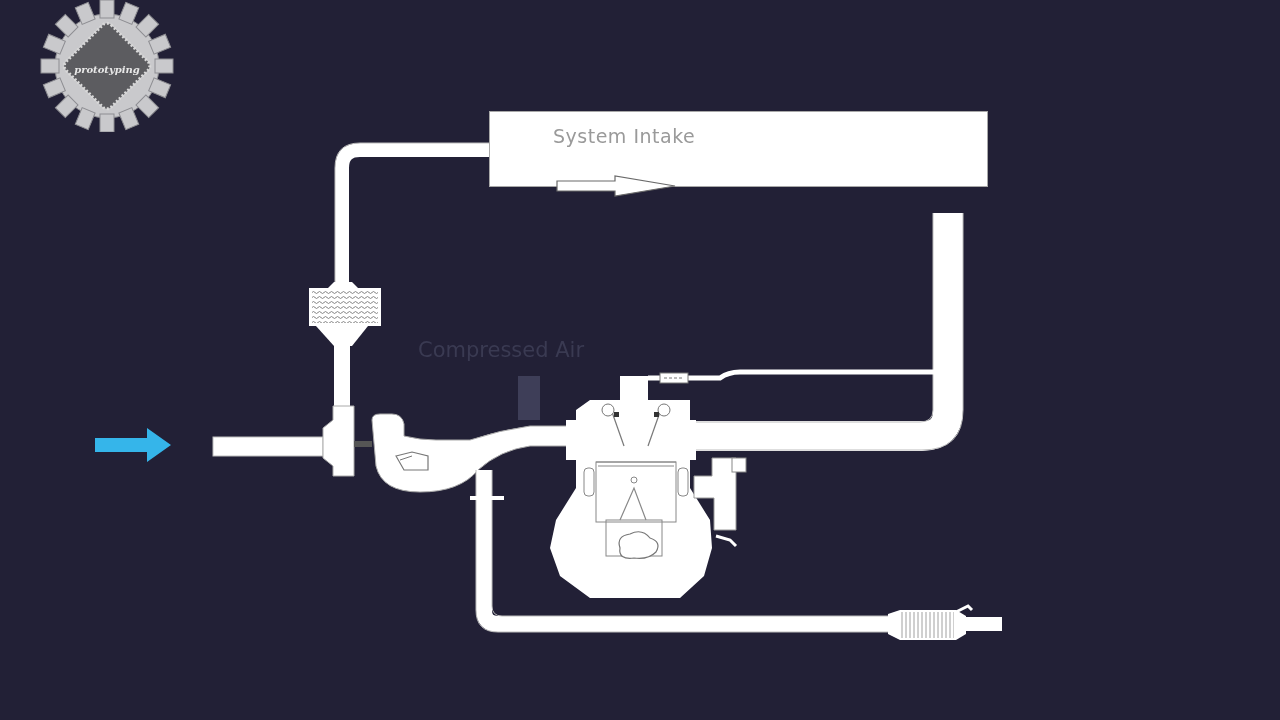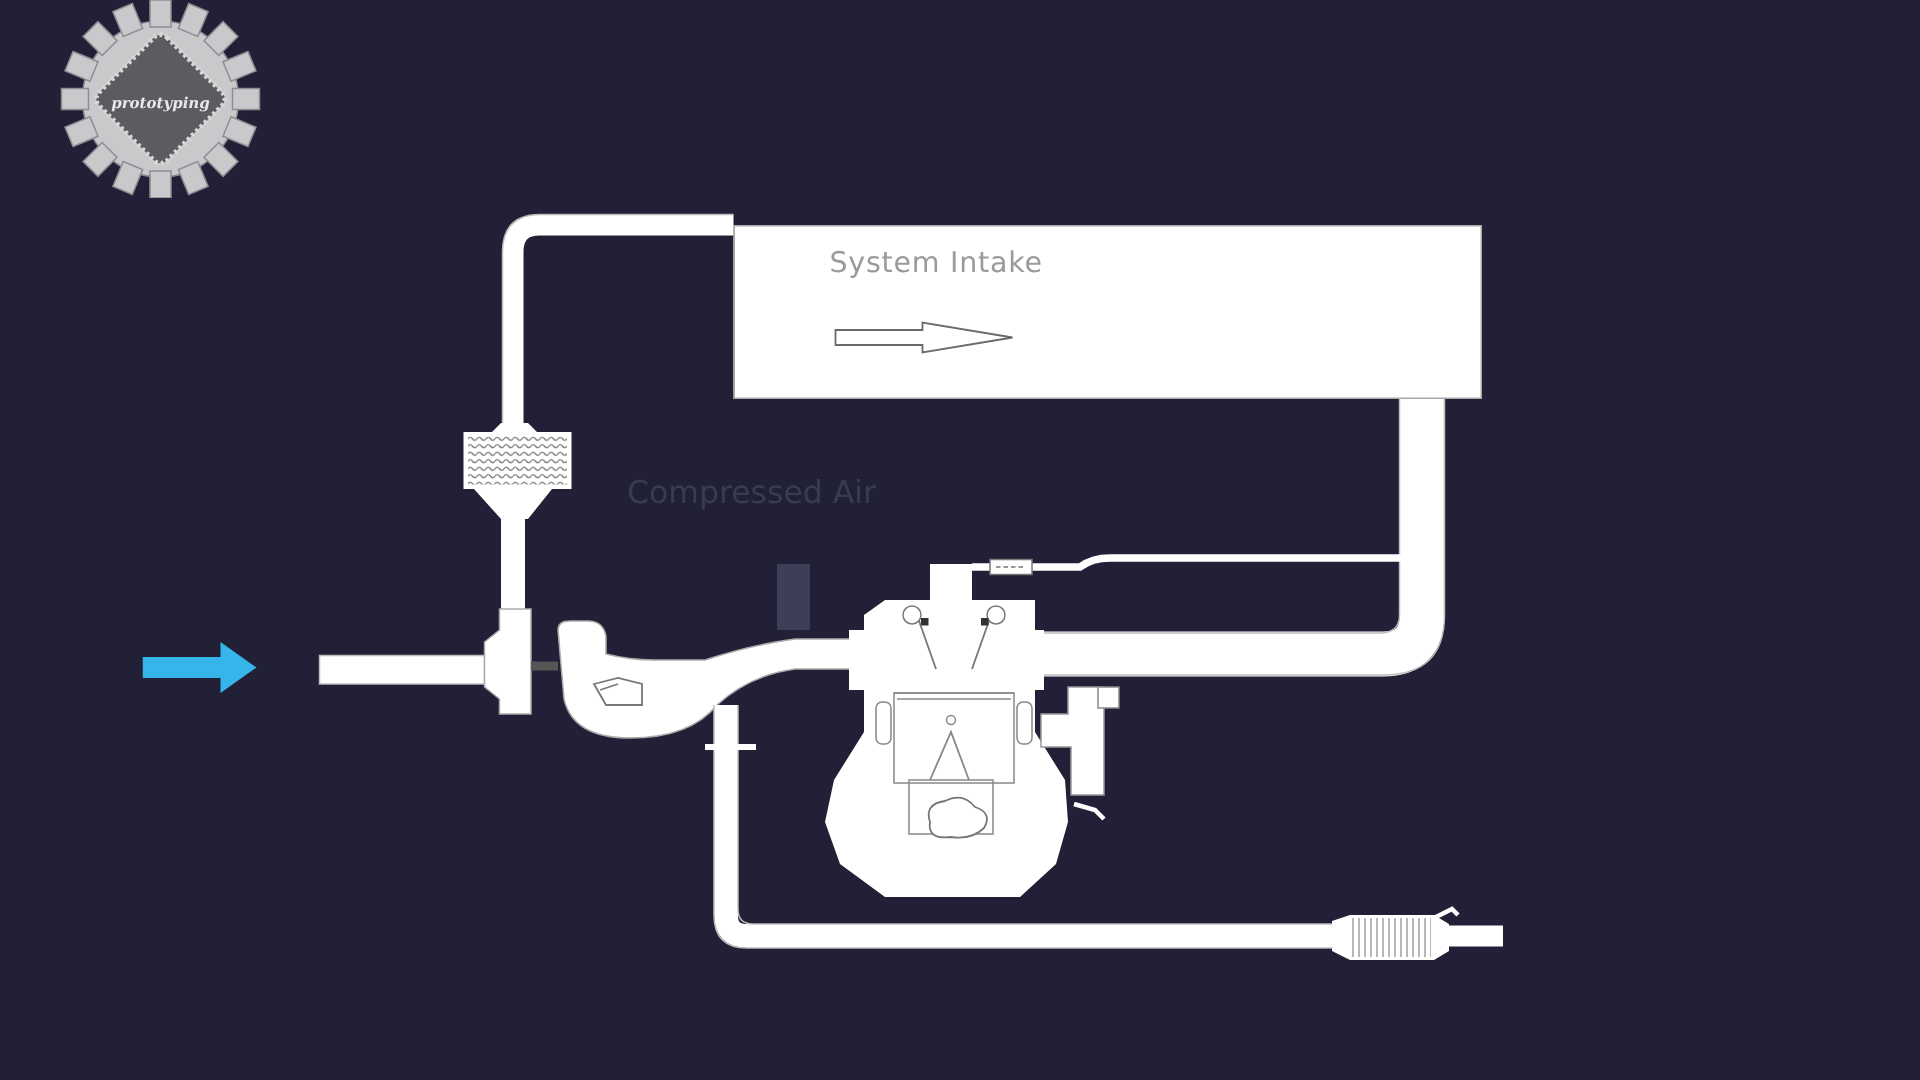--- a/index.html
+++ b/index.html
@@ -2,23 +2,23 @@
 <html><head>
   <meta charset="utf-8">
   <style>
     html, body { margin:0; padding:0; }
     body { width:1280px; height:720px; overflow:hidden; background:#222036; position:relative; font-family:"DejaVu Sans", sans-serif; }
     .abs { position:absolute; }
     #diagram { position:absolute; left:0; top:0; width:1280px; height:720px; }
     .logo { left:18px; top:0; width:178px; height:132px; }
     .logo-title { position:absolute; left:0; width:178px; top:38px; text-align:center; font-family:"DejaVu Serif", serif; font-size:26px; color:#1d1f7a; letter-spacing:1px; }
     .logo-sub { position:absolute; left:0; width:178px; top:64px; text-align:center; font-family:"DejaVu Serif", serif; font-style:italic; font-weight:bold; font-size:10px; color:#e8e8e8; }
-    .intake-box { left:489px; top:111px; width:499px; height:116px; background:#ffffff; border:1px solid #a8a8a8; box-sizing:border-box;margin-top:39px; }
+    .intake-box { left:489px; top:111px; width:499px; height:76px; background:#ffffff; border:1px solid #a8a8a8; box-sizing:border-box; }
     .intake-label { position:absolute; left:63px; top:13px; font-size:19px; color:#9a9a9a; letter-spacing:0.5px; }
-    .compressed-label { left:418px; top:316px; font-size:21px; color:#3a3a52; }
+    .compressed-label { left:418px; top:338px; font-size:21px; color:#3a3a52; }
     .inlet-arrow { left:95px; top:428px; width:78px; height:34px; }
   </style>
 </head>
 <body>
 
 <svg id="diagram" viewBox="0 0 1280 720" xmlns="http://www.w3.org/2000/svg">
   <defs>
     <pattern id="mesh" width="6" height="5" patternUnits="userSpaceOnUse">
       <rect width="6" height="5" fill="#ffffff"></rect>
       <path d="M0 2.5 Q1.5 0.5 3 2.5 T6 2.5" stroke="#777" stroke-width="0.9" fill="none"></path>

